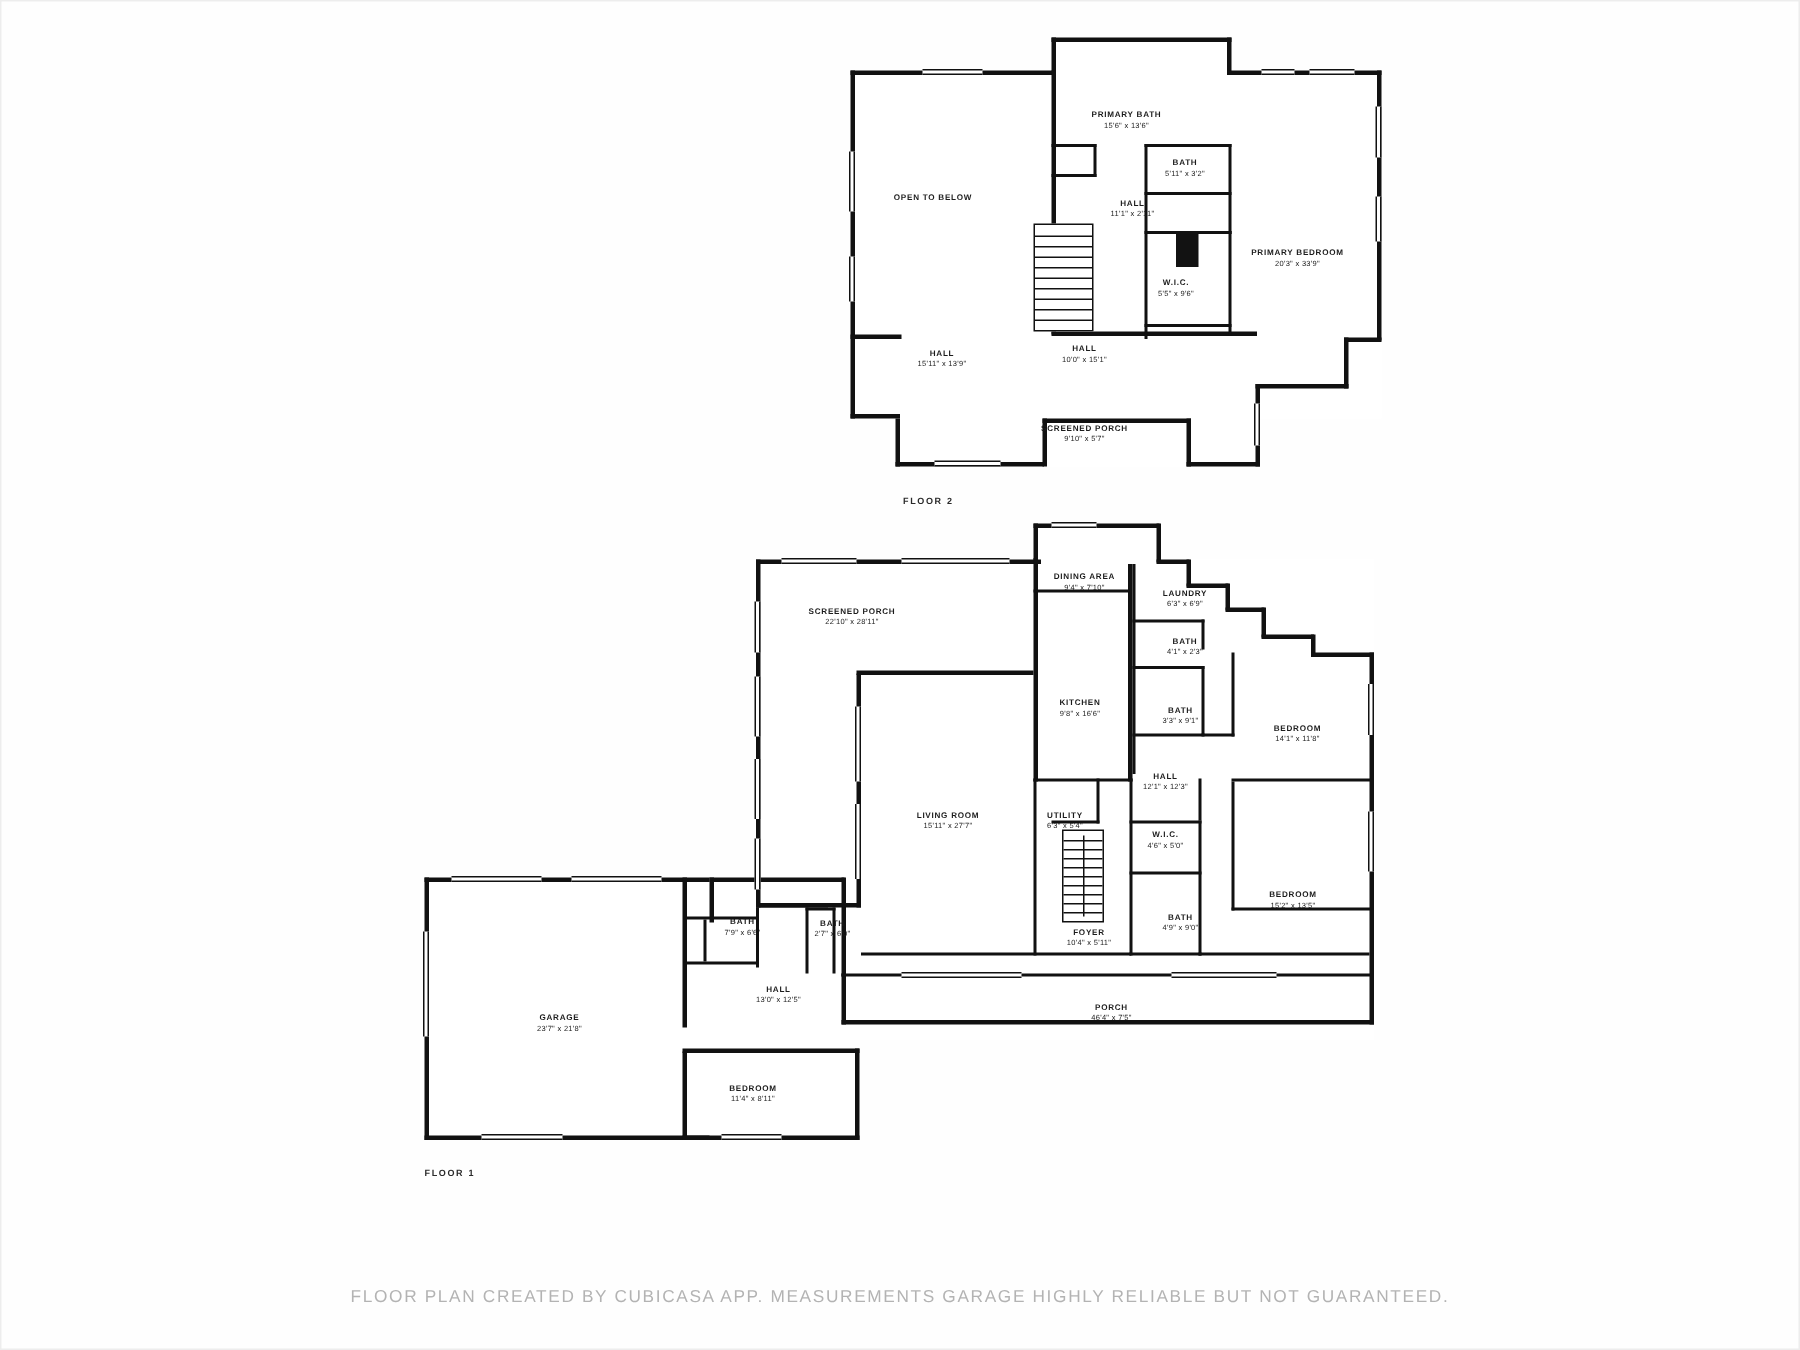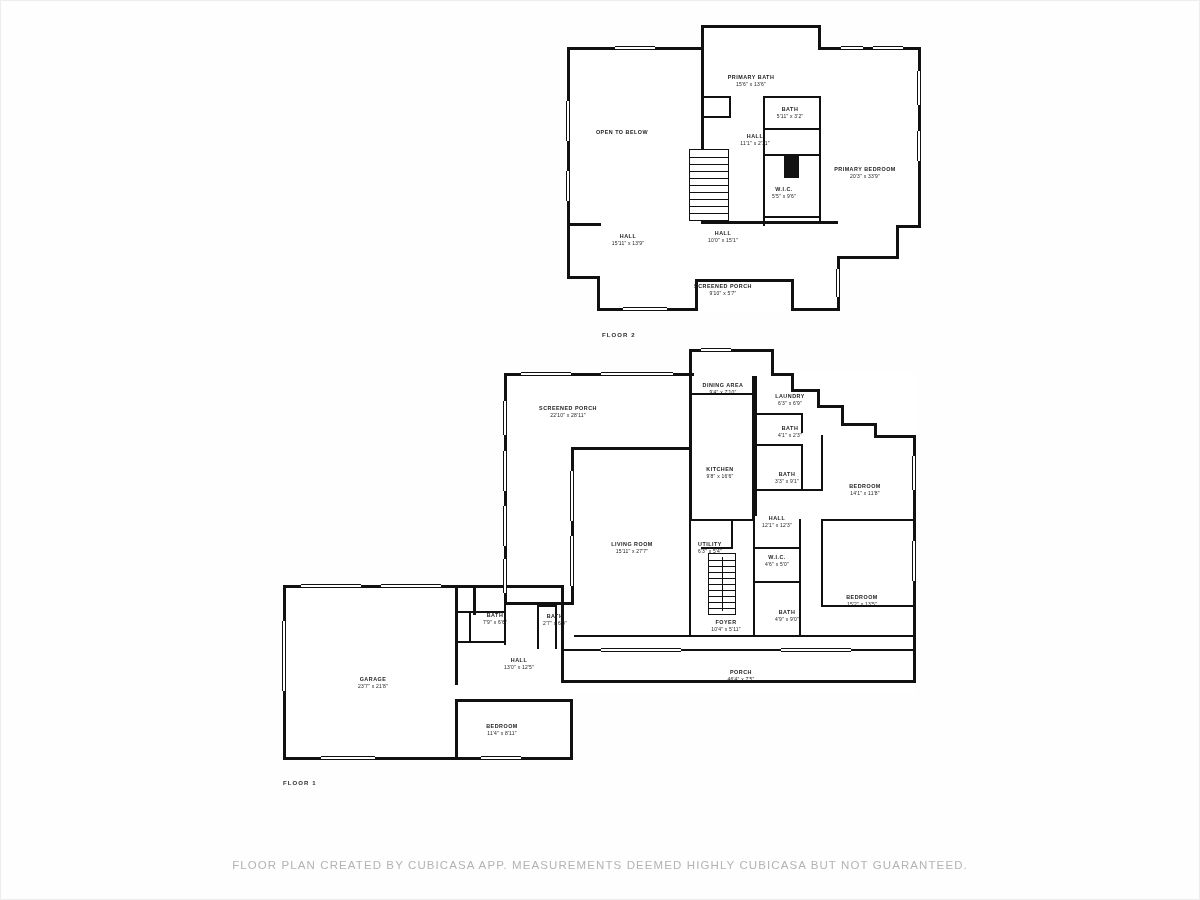--- a/index.html
+++ b/index.html
@@ -415,14 +415,14 @@
       <span class="dim">46'4" x 7'5"</span>
     </div>
     <div class="label" style="left:501px; top:722px;">
       <span class="nm">BEDROOM</span>
       <span class="dim">11'4" x 8'11"</span>
     </div>
 
     <div class="floor-tag" style="left:282px; top:779px;">FLOOR 1</div>
   </div>
 
-  <div class="footer">FLOOR PLAN CREATED BY CUBICASA APP. MEASUREMENTS DEEMED HIGHLY CUBICASA BUT NOT GUARANTEED.</div>
+  <div class="footer">FLOOR PLAN CREATED BY CUBICASA APP. MEASUREMENTS GARAGE HIGHLY RELIABLE BUT NOT GUARANTEED.</div>
 </div>
 
 </body></html>

